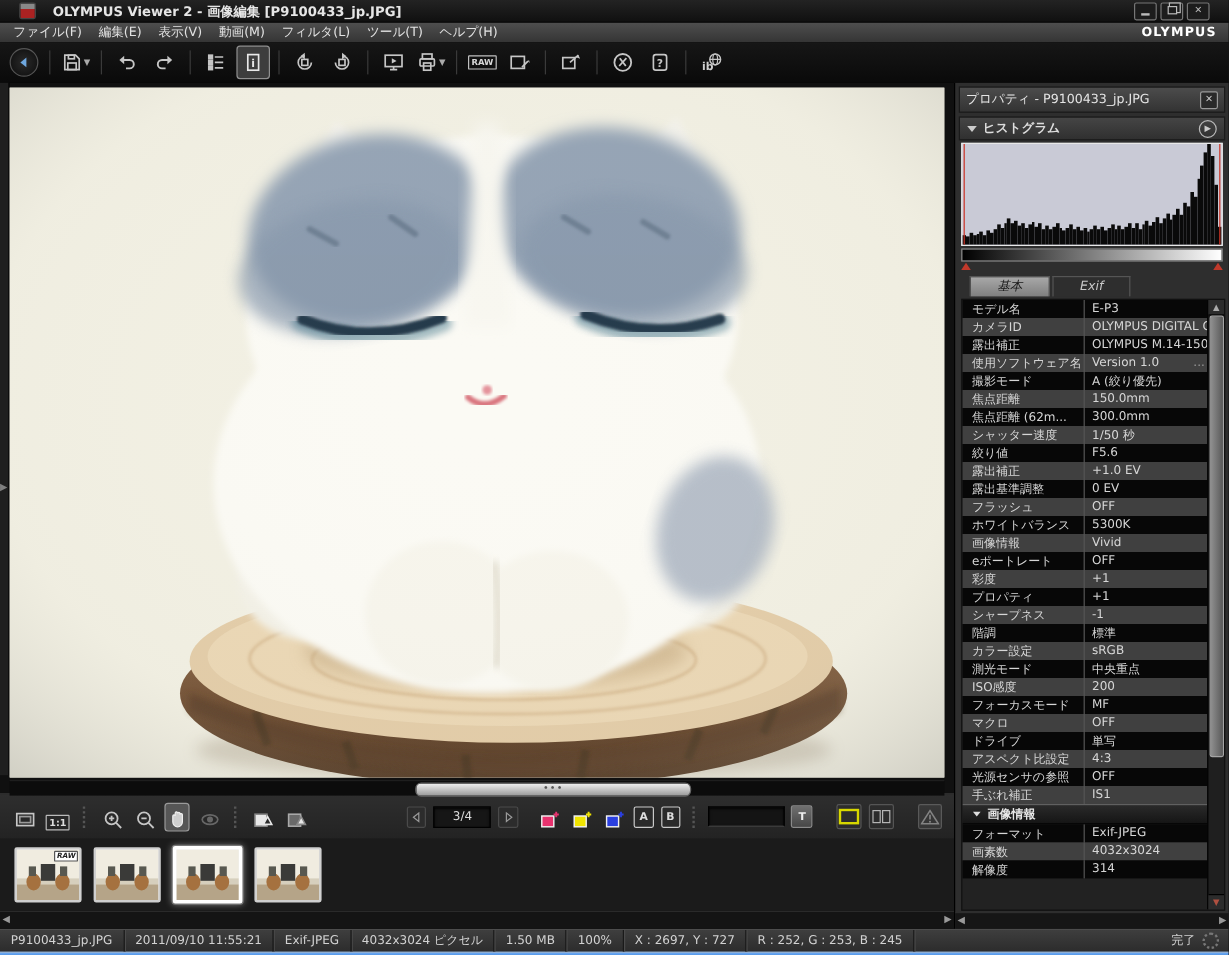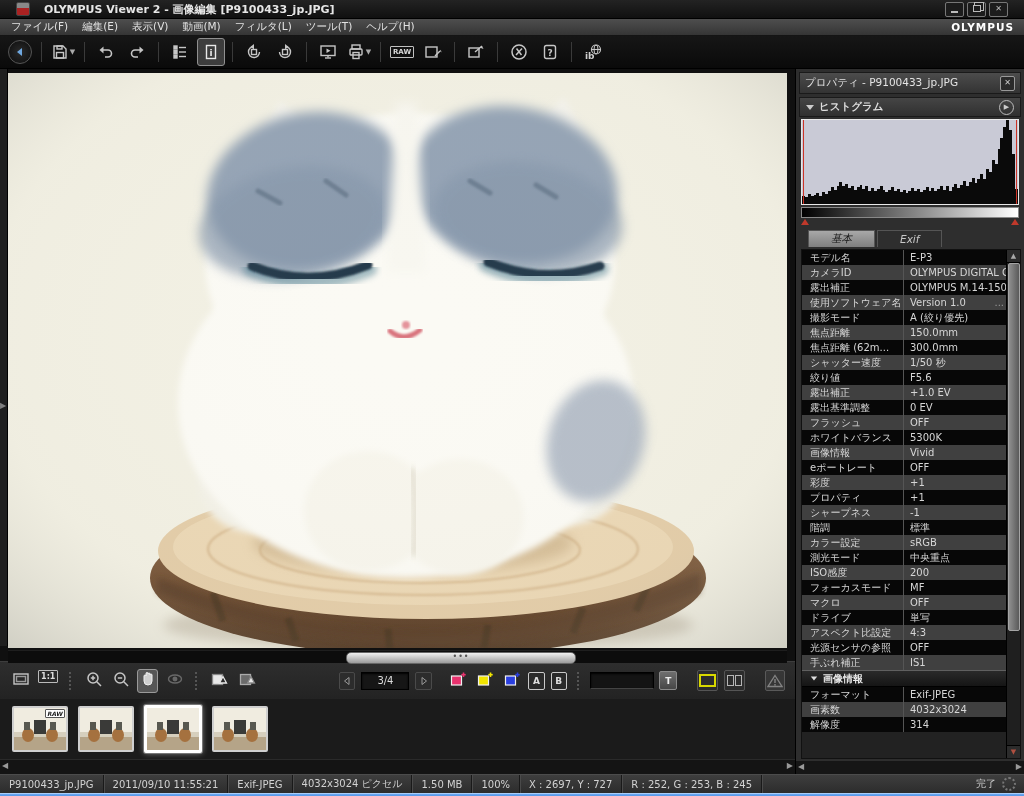--- a/index.html
+++ b/index.html
@@ -43,21 +43,21 @@
   .collapse-handle span{position:absolute;top:332px;left:0px;color:#808080;font-size:8px;}
   .canvas-wrap{position:absolute;left:8px;top:4px;width:779px;height:575px;background:#f2f0e3;}
   .canvas-wrap svg{display:block;}
   .img-hscroll{position:absolute;left:8px;top:581px;width:779px;height:12px;background:#0c0c0c;border-top:1px solid #1e1e1e;}
   .img-hscroll .handle{position:absolute;left:338px;top:1px;width:228px;height:10px;border-radius:5px;
       background:linear-gradient(#f0f0f0,#9a9a9a);border:1px solid #666;color:#555;font-size:8px;
       line-height:8px;text-align:center;letter-spacing:1px;}
   
   .btoolbar{height:37px;background:linear-gradient(#2e2e2e,#232323);border-top:1px solid #3d3d3d;
             display:flex;align-items:center;padding:0 10px;gap:6px;}
-  .bt-btn{width:24px;height:22px;display:flex;align-items:flex-start;justify-content:center;border-radius:3px;
+  .bt-btn{width:24px;height:22px;display:flex;align-items:flex-end;justify-content:center;border-radius:3px;
           border:1px solid transparent;}
   .bt-btn.active{background:#565656;border:1px solid #9a9a9a;}
   .bt-btn.dim{opacity:.4;}
   .bt-sep{width:2px;height:18px;border-left:2px dotted #555;margin:0 4px;}
   .one2one{font-size:8px;font-weight:bold;color:#ddd;border:1px solid #bbb;padding:1px 2px;border-radius:1px;}
   .nav-btn{width:18px;height:16px;background:#2c2c2c;border:1px solid #4a4a4a;border-radius:2px;
            display:flex;align-items:center;justify-content:center;}
   .page-box{width:58px;height:16px;background:#161616;border:1px solid #000;box-shadow:inset 0 1px 2px #000;
             color:#ddd;font-size:10px;display:flex;align-items:center;justify-content:center;}
   .ab-btn{width:18px;height:16px;background:#2a2a2a;border:1px solid #c9c9c9;border-radius:2px;color:#ddd;

